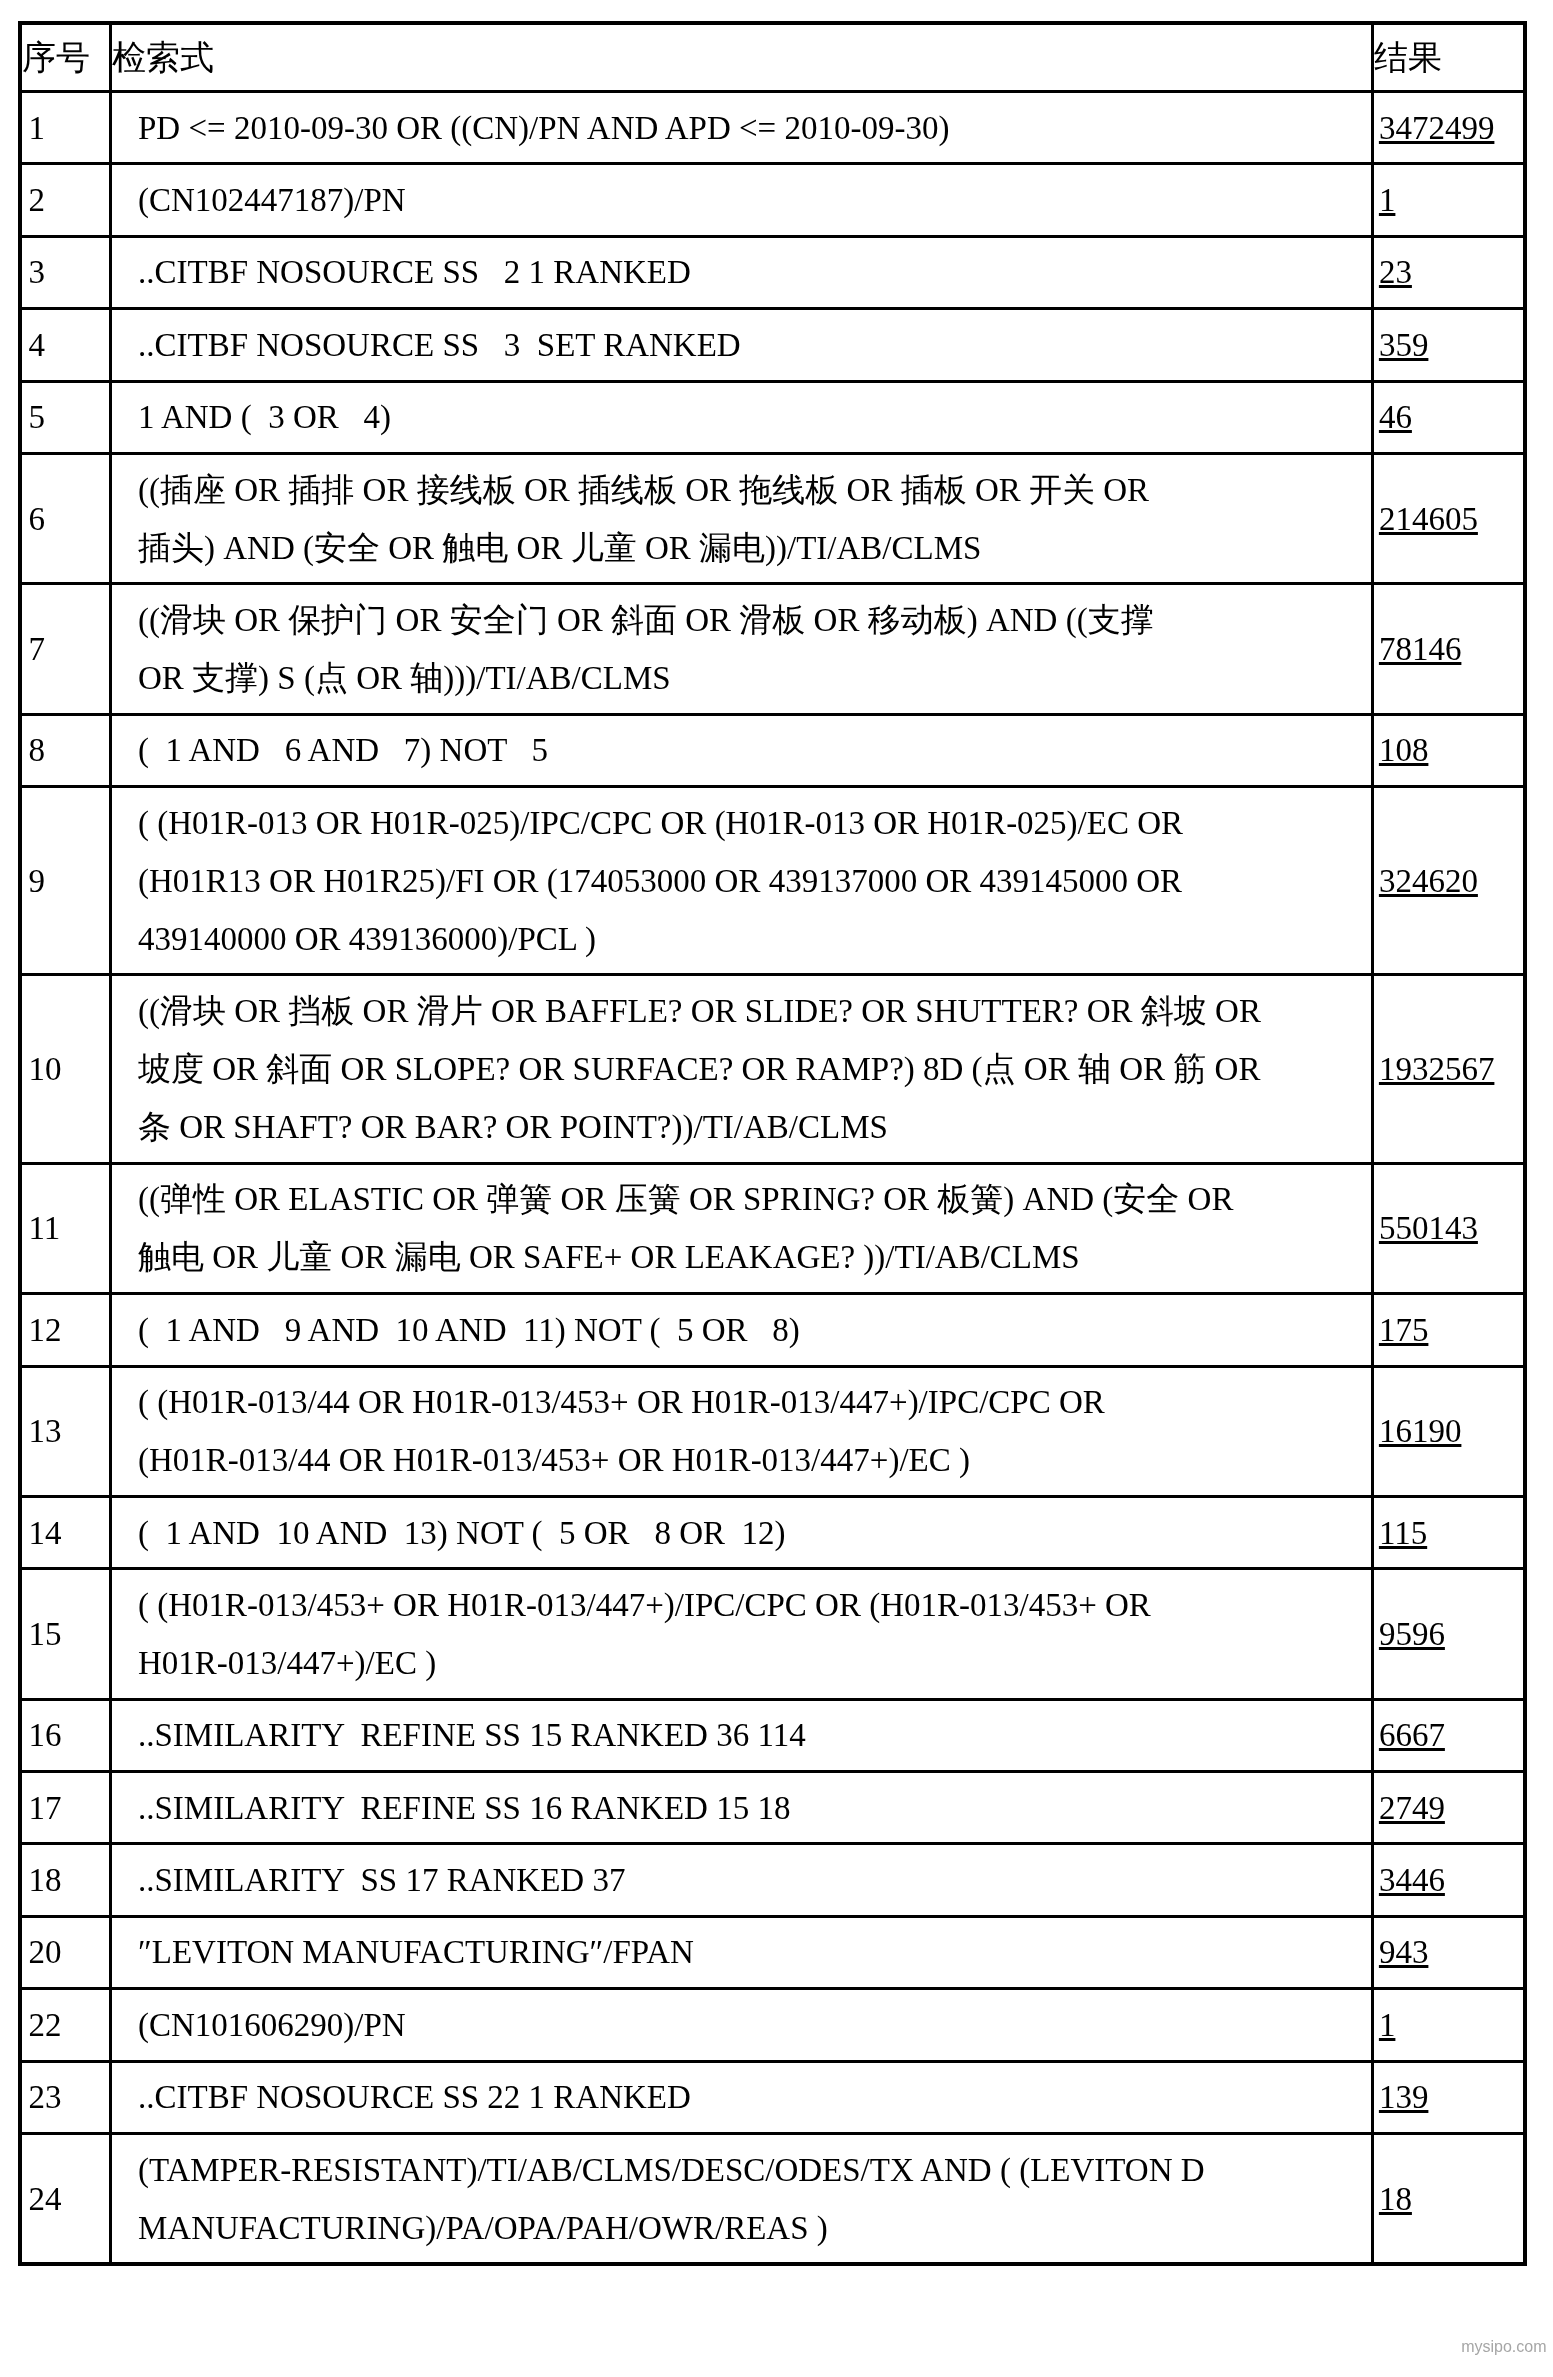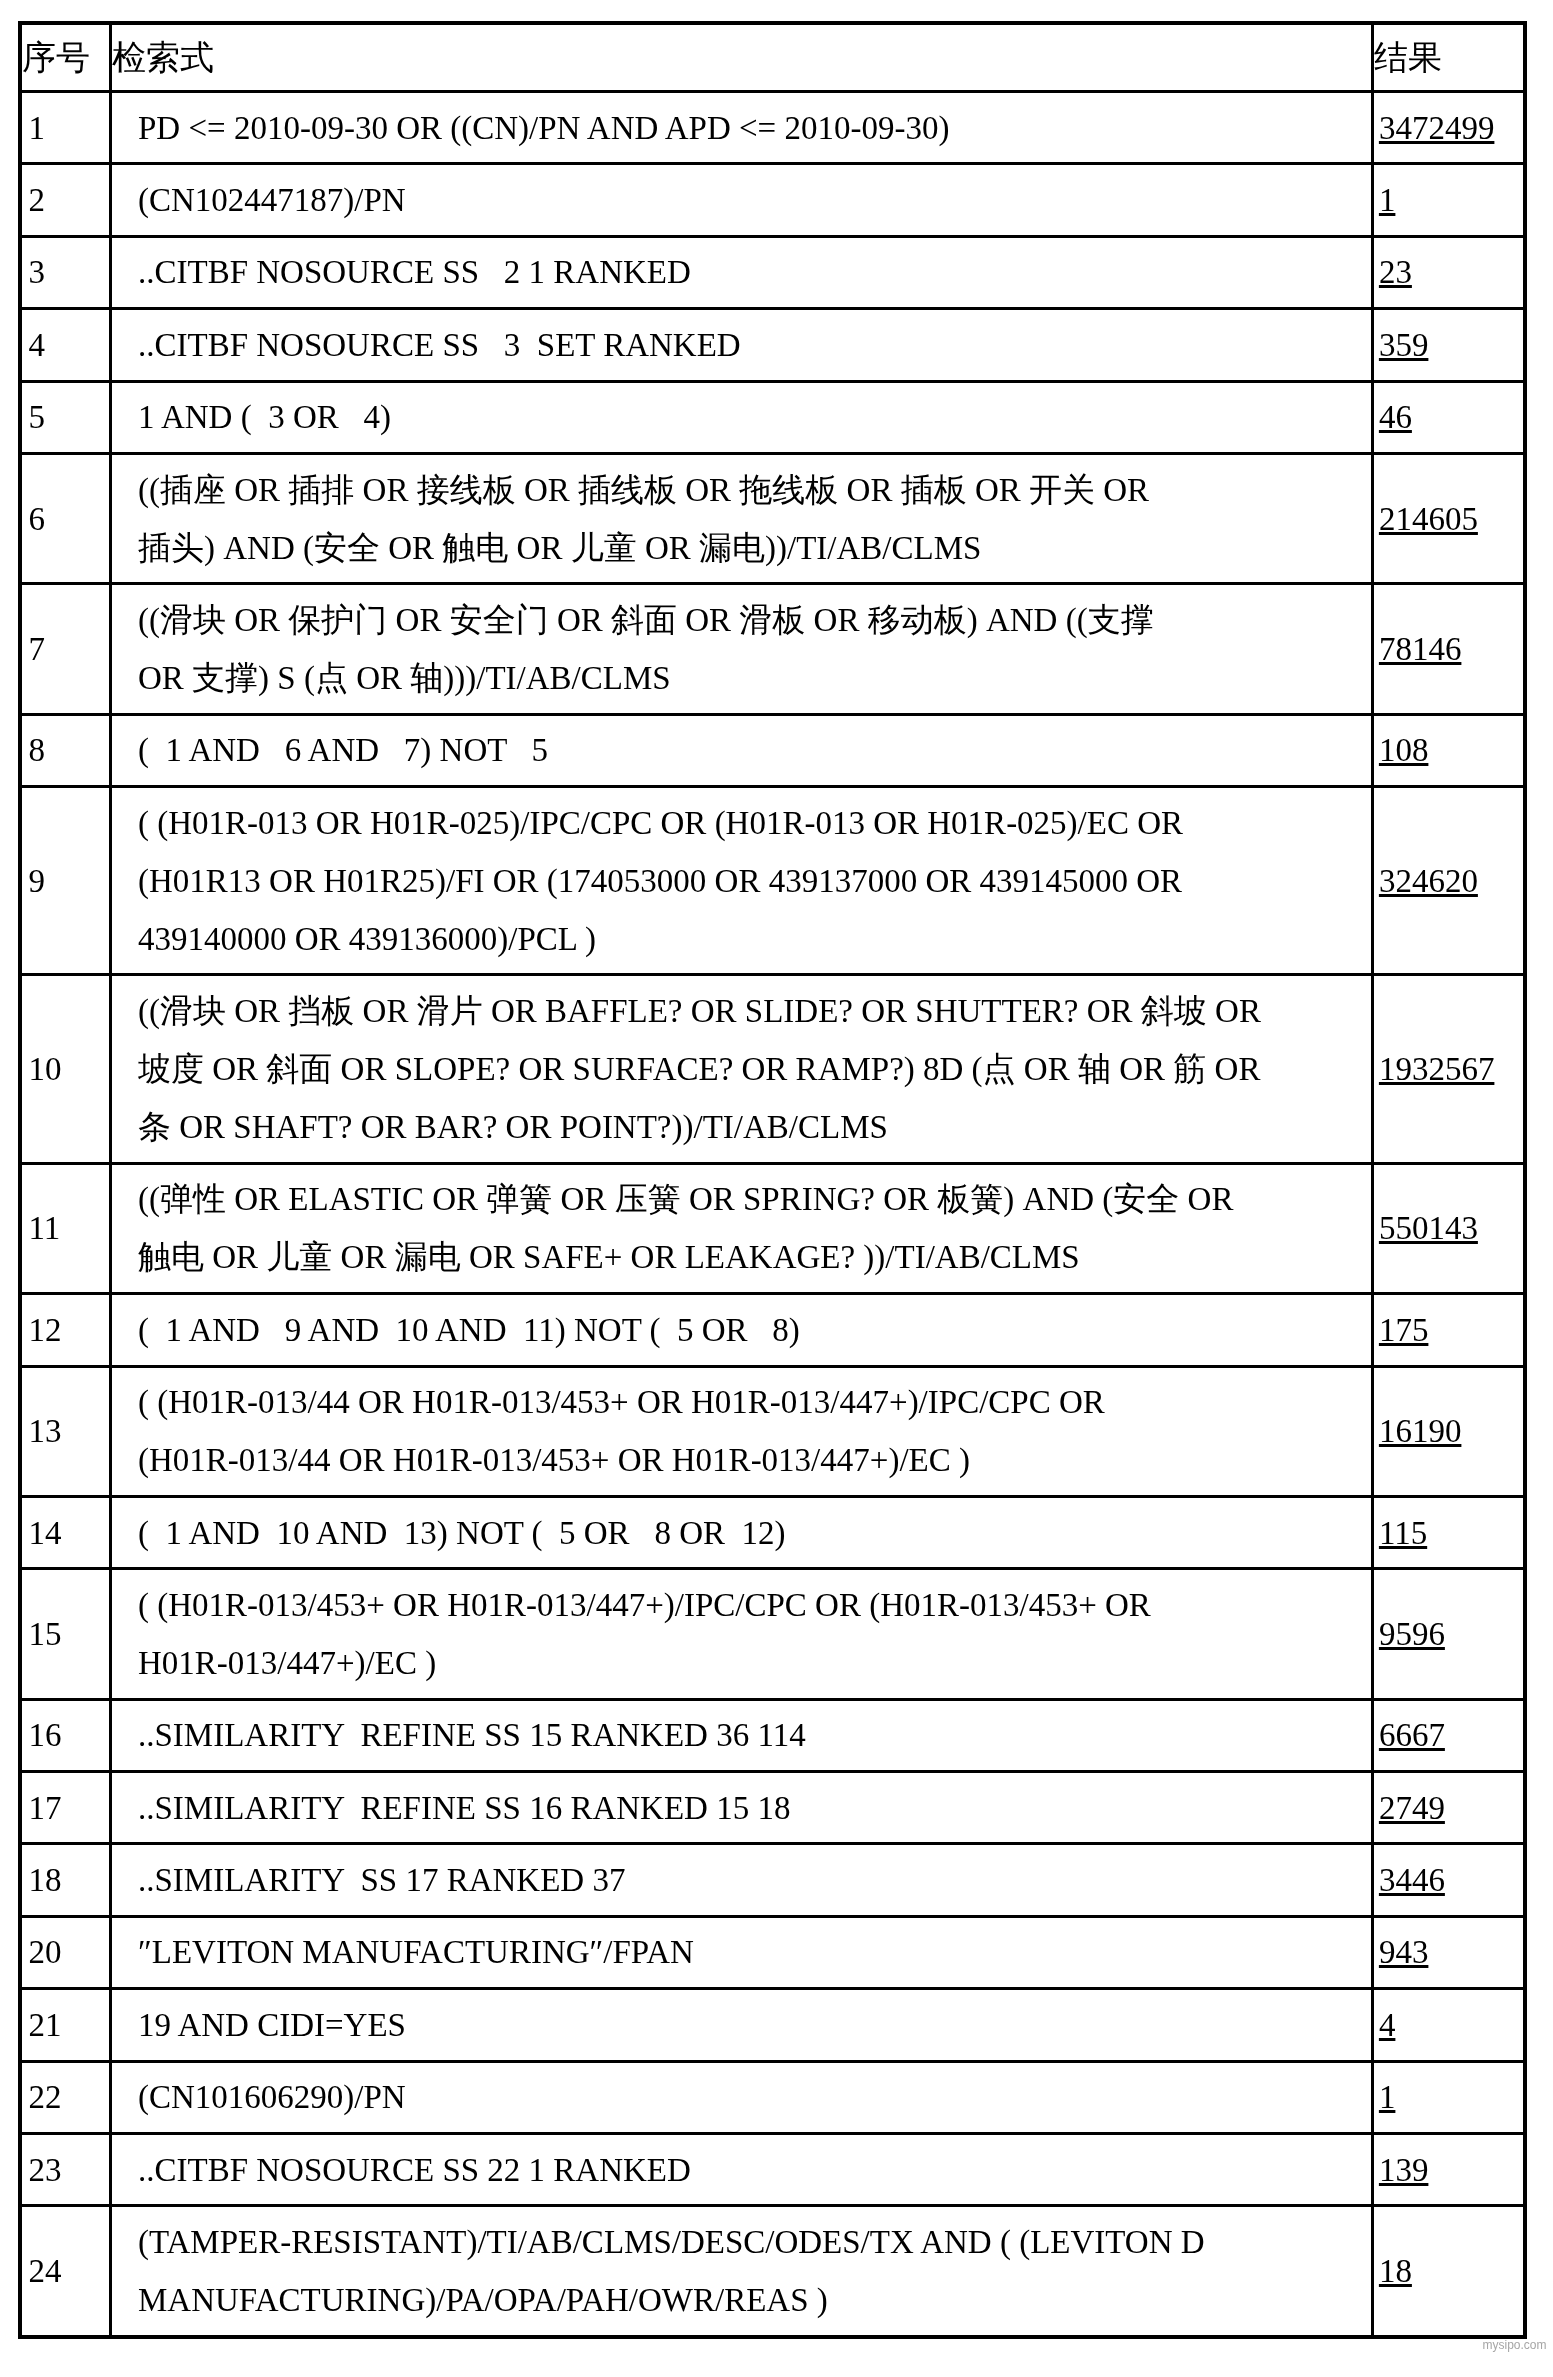--- a/index.html
+++ b/index.html
@@ -60,21 +60,21 @@
     text-align: left;
     padding-left: 4.9px;
     padding-right: 1.6px;
     text-decoration: underline;
   }
   .watermark {
     position: absolute;
     right: 6.5px;
     top: 2338px;
     font-family: "Liberation Sans", sans-serif;
-    font-size: 12px;
+    font-size: 16px;
     color: #a6a6a6;
   }
 </style>
 </head>
 <body>
 
 <div class="page">
   <table class="search-table">
     <thead>
       <tr>
@@ -182,25 +182,20 @@
           <td class="col-index">18</td>
           <td class="col-query">..SIMILARITY  SS 17 RANKED 37</td>
           <td class="col-result">3446</td>
         </tr>
         <tr>
           <td class="col-index">20</td>
           <td class="col-query">″LEVITON MANUFACTURING″/FPAN</td>
           <td class="col-result">943</td>
         </tr>
         <tr>
-          <td class="col-index">21</td>
-          <td class="col-query">19 AND CIDI=YES</td>
-          <td class="col-result">4</td>
-        </tr>
-        <tr>
           <td class="col-index">22</td>
           <td class="col-query">(CN101606290)/PN</td>
           <td class="col-result">1</td>
         </tr>
         <tr>
           <td class="col-index">23</td>
           <td class="col-query">..CITBF NOSOURCE SS 22 1 RANKED</td>
           <td class="col-result">139</td>
         </tr>
         <tr>

